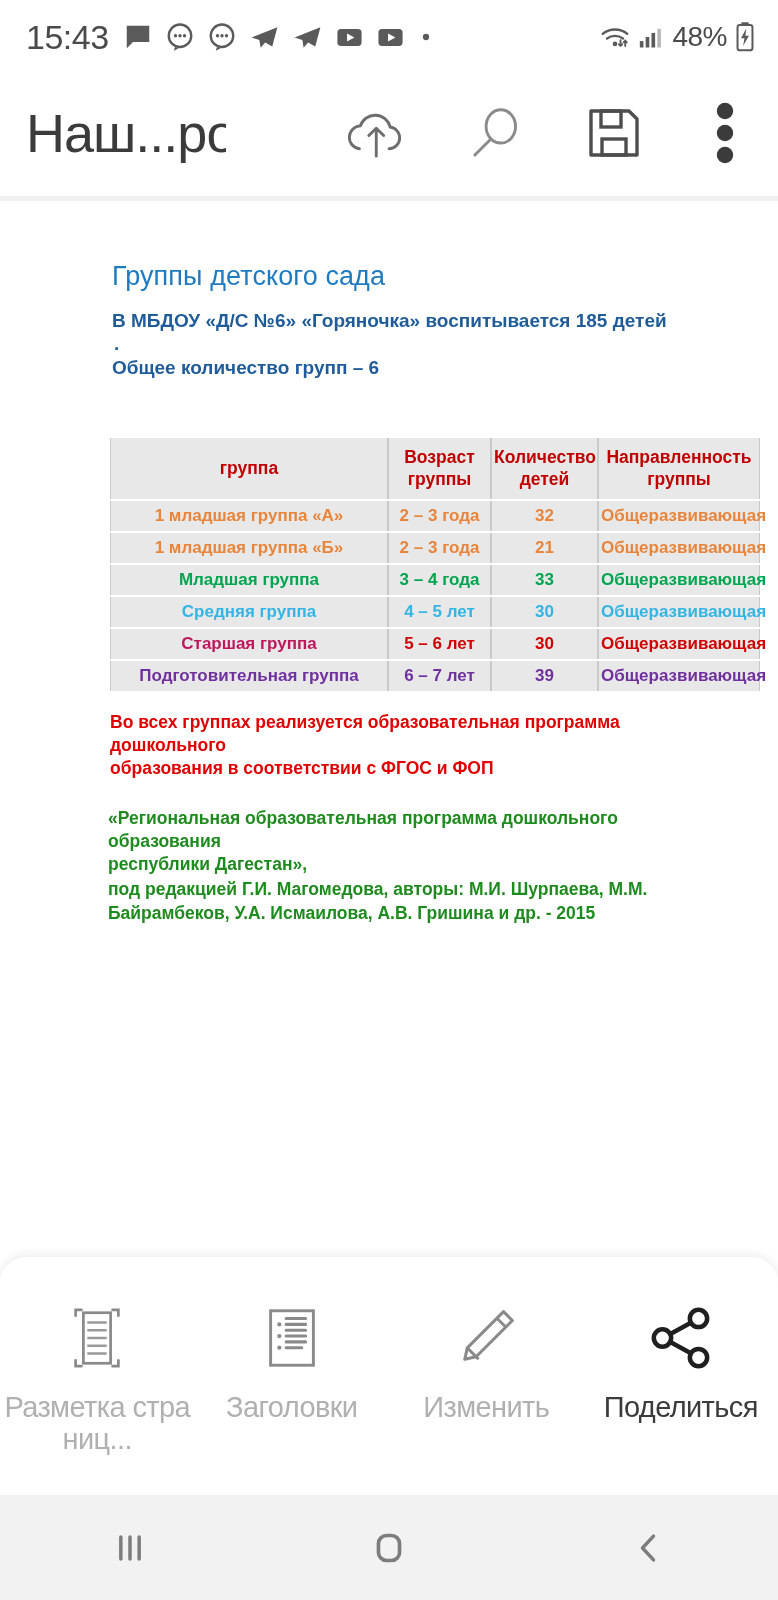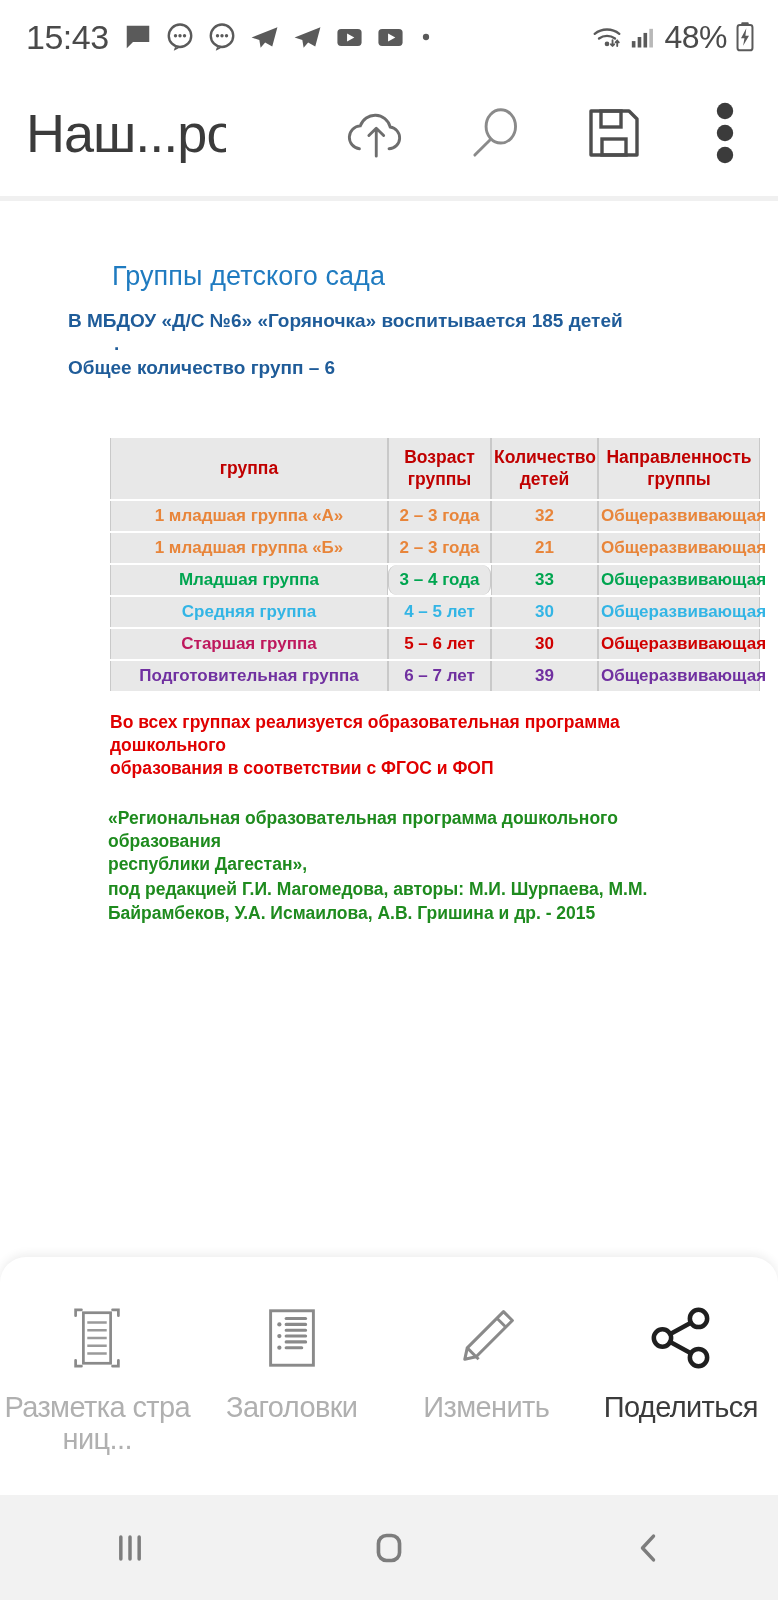--- a/index.html
+++ b/index.html
@@ -15,21 +15,21 @@
   .statusbar {
     position:absolute; top:2px; left:0; width:778px; height:70px;
     display:flex; align-items:center; background:#ffffff;
   }
   .sb-clock {
     font-size:34px; color:#4a4a4a; letter-spacing:-0.5px;
     margin-left:26px; font-weight:400;
   }
   .sb-icons { display:flex; align-items:center; gap:12px; margin-left:14px; }
   .sb-right { margin-left:auto; display:flex; align-items:center; gap:7px; margin-right:22px; }
-  .sb-batt { font-size:32px; color:#4a4a4a; letter-spacing:-0.5px; }
+  .sb-batt { font-size:28px; color:#4a4a4a; letter-spacing:-0.5px; }
   .ic { display:block; }
 
   
   .appbar {
     position:absolute; top:70px; left:0; width:778px; height:126px;
     background:#ffffff; display:flex; align-items:center;
   }
   .doc-title {
     font-size:54px; color:#3b3b3b; margin-left:26px;
     width:200px; white-space:nowrap; overflow:hidden;
@@ -54,21 +54,21 @@
     background:#ffffff; overflow:hidden;
   }
   .doc-inner { padding:60px 0 0 0; }
 
   .h-title {
     font-size:27px; color:#1f7bc0; font-weight:400;
     margin:0 0 16px 112px; letter-spacing:0.1px;
   }
   .sub-line {
     font-size:19px; color:#1f5c99; font-weight:bold;
-    margin-left:68px; line-height:1.35;
+    margin-left:112px; line-height:1.35;
   }
   .sub-dot {
     font-size:19px; color:#1f5c99; font-weight:bold;
     margin-left:114px; line-height:1.1;
   }
 
   
   table.groups {
     margin:56px 0 0 110px; width:650px;
     border-collapse:separate; border-spacing:0 2px;
@@ -276,21 +276,21 @@
             <td class="cell-dir" style="color: rgb(232, 133, 58);">Общеразвивающая</td>
           </tr>
           <tr>
             <td class="cell-group" style="color: rgb(232, 133, 58);">1 младшая группа «Б»</td>
             <td class="cell-age" style="color: rgb(232, 133, 58);">2 – 3 года</td>
             <td class="cell-count" style="color: rgb(232, 133, 58);">21</td>
             <td class="cell-dir" style="color: rgb(232, 133, 58);">Общеразвивающая</td>
           </tr>
           <tr>
             <td class="cell-group" style="color: rgb(0, 165, 80);">Младшая группа</td>
-            <td class="cell-age" style="color: rgb(0, 165, 80); border-radius: 9px;">3 – 4 года</td>
+            <td class="cell-age" style="color: rgb(0, 165, 80);">3 – 4 года</td>
             <td class="cell-count" style="color: rgb(0, 165, 80);">33</td>
             <td class="cell-dir" style="color: rgb(0, 165, 80);">Общеразвивающая</td>
           </tr>
           <tr>
             <td class="cell-group" style="color: rgb(51, 181, 229);">Средняя группа</td>
             <td class="cell-age" style="color: rgb(51, 181, 229);">4 – 5 лет</td>
             <td class="cell-count" style="color: rgb(51, 181, 229);">30</td>
             <td class="cell-dir" style="color: rgb(51, 181, 229);">Общеразвивающая</td>
           </tr>
           <tr>

